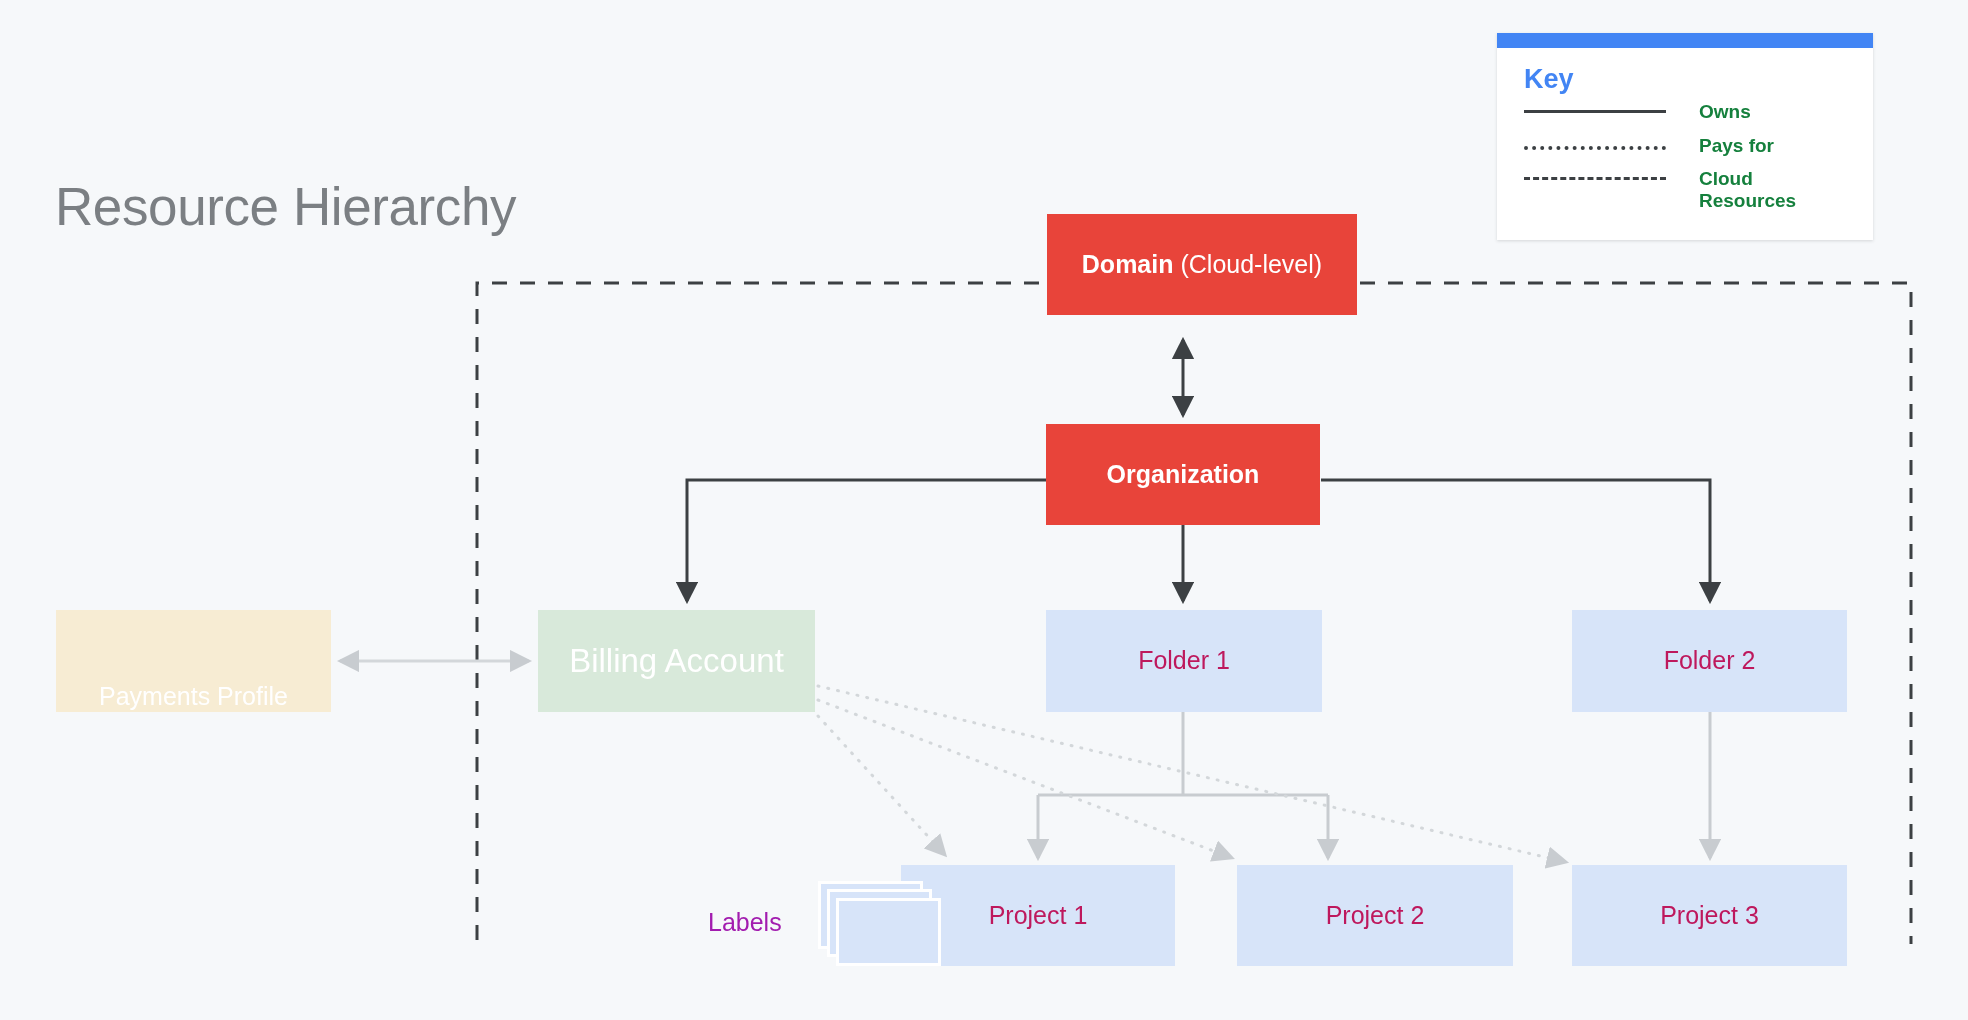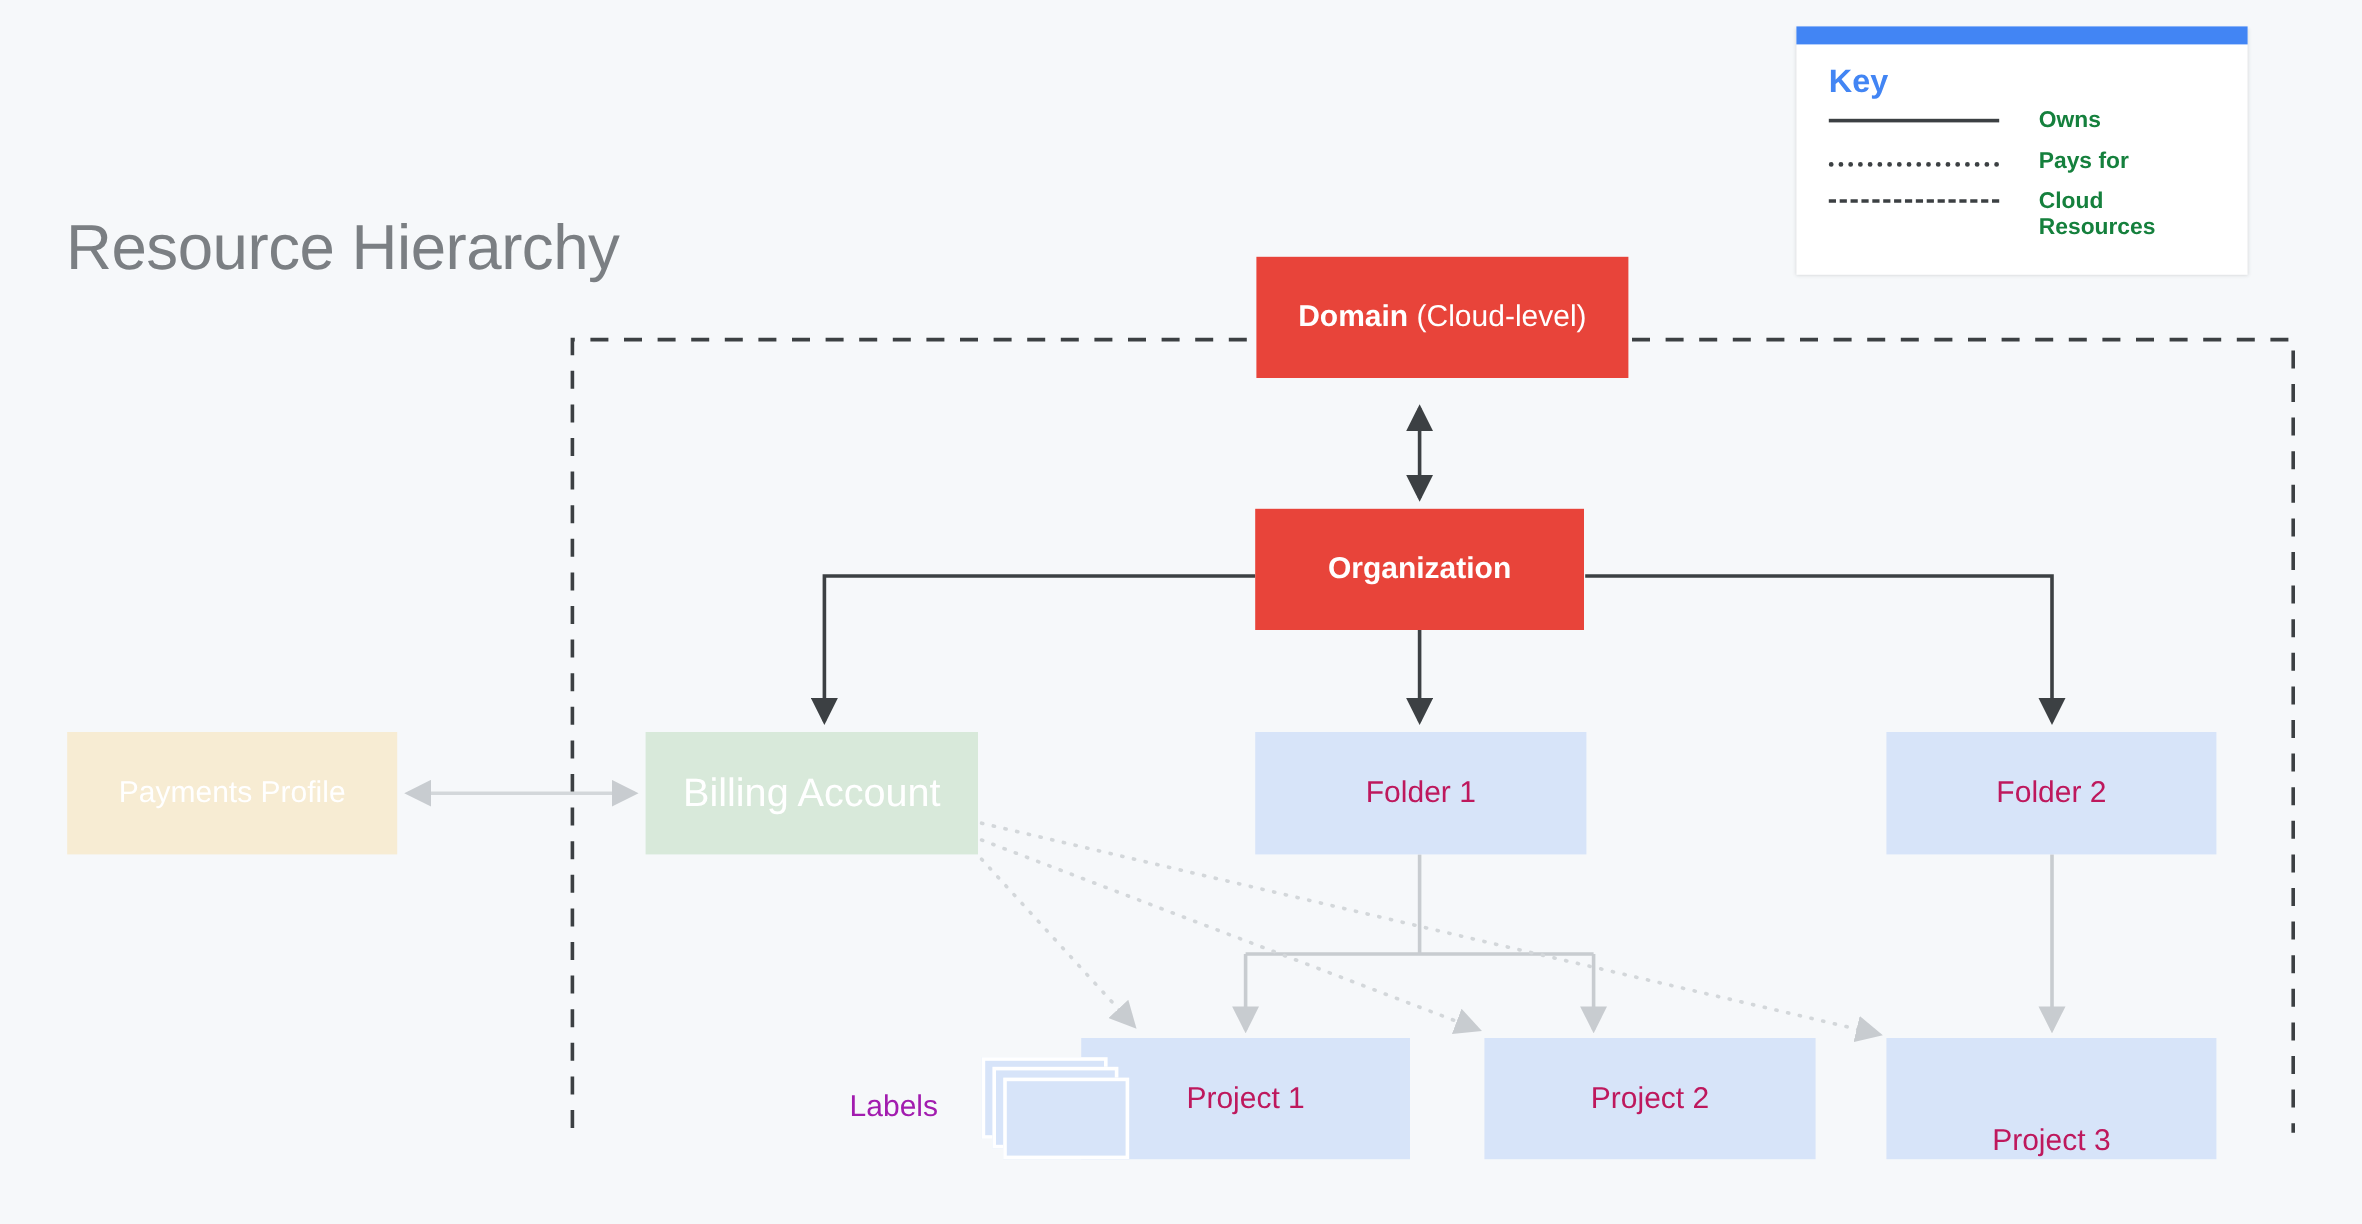--- a/index.html
+++ b/index.html
@@ -74,32 +74,33 @@
     background: #d8e9da;
     color: #ffffff;
     font-size: 33px;
     font-weight: 400;
   }
   .node.cream {
     background: #f7ecd3;
     color: #ffffff;
     font-size: 25px;
     font-weight: 400;
+    align-items: flex-end;
   }
 
   
   #node-domain       { left: 1047px; top: 214px;  width: 310px; height: 101px; }
   #node-organization { left: 1046px; top: 424px;  width: 274px; height: 101px; }
   #node-billing      { left: 538px;  top: 610px;  width: 277px; height: 102px; }
   #node-payments     { left: 56px;   top: 610px;  width: 275px; height: 102px; }
   #node-folder1      { left: 1046px; top: 610px;  width: 276px; height: 102px; }
   #node-folder2      { left: 1572px; top: 610px;  width: 275px; height: 102px; }
   #node-project1     { left: 901px;  top: 865px;  width: 274px; height: 101px; }
   #node-project2     { left: 1237px; top: 865px;  width: 276px; height: 101px; }
-  #node-project3     { left: 1572px; top: 865px;  width: 275px; height: 101px; align-items: flex-end; }
+  #node-project3     { left: 1572px; top: 865px;  width: 275px; height: 101px; }
 
   
   #labels-text {
     position: absolute;
     left: 708px;
     top: 908px;
     font-size: 25px;
     color: #a21caf;
     white-space: nowrap;
   }
@@ -117,21 +118,21 @@
     box-sizing: border-box;
   }
   #labels-stack .c1 { left: 0px;  top: 0px;  width: 105px; height: 68px; }
   #labels-stack .c2 { left: 9px;  top: 8px;  width: 105px; height: 68px; }
   #labels-stack .c3 { left: 18px; top: 17px; width: 105px; height: 68px; }
 
   
   #key-panel {
     position: absolute;
     left: 1497px;
-    top: 22px;
+    top: 33px;
     width: 376px;
     background: #ffffff;
     box-shadow: 0 1px 3px rgba(60,64,67,0.18);
   }
   #key-topbar {
     height: 15px;
     background: #4285f4;
     width: 100%;
   }
   #key-body {

